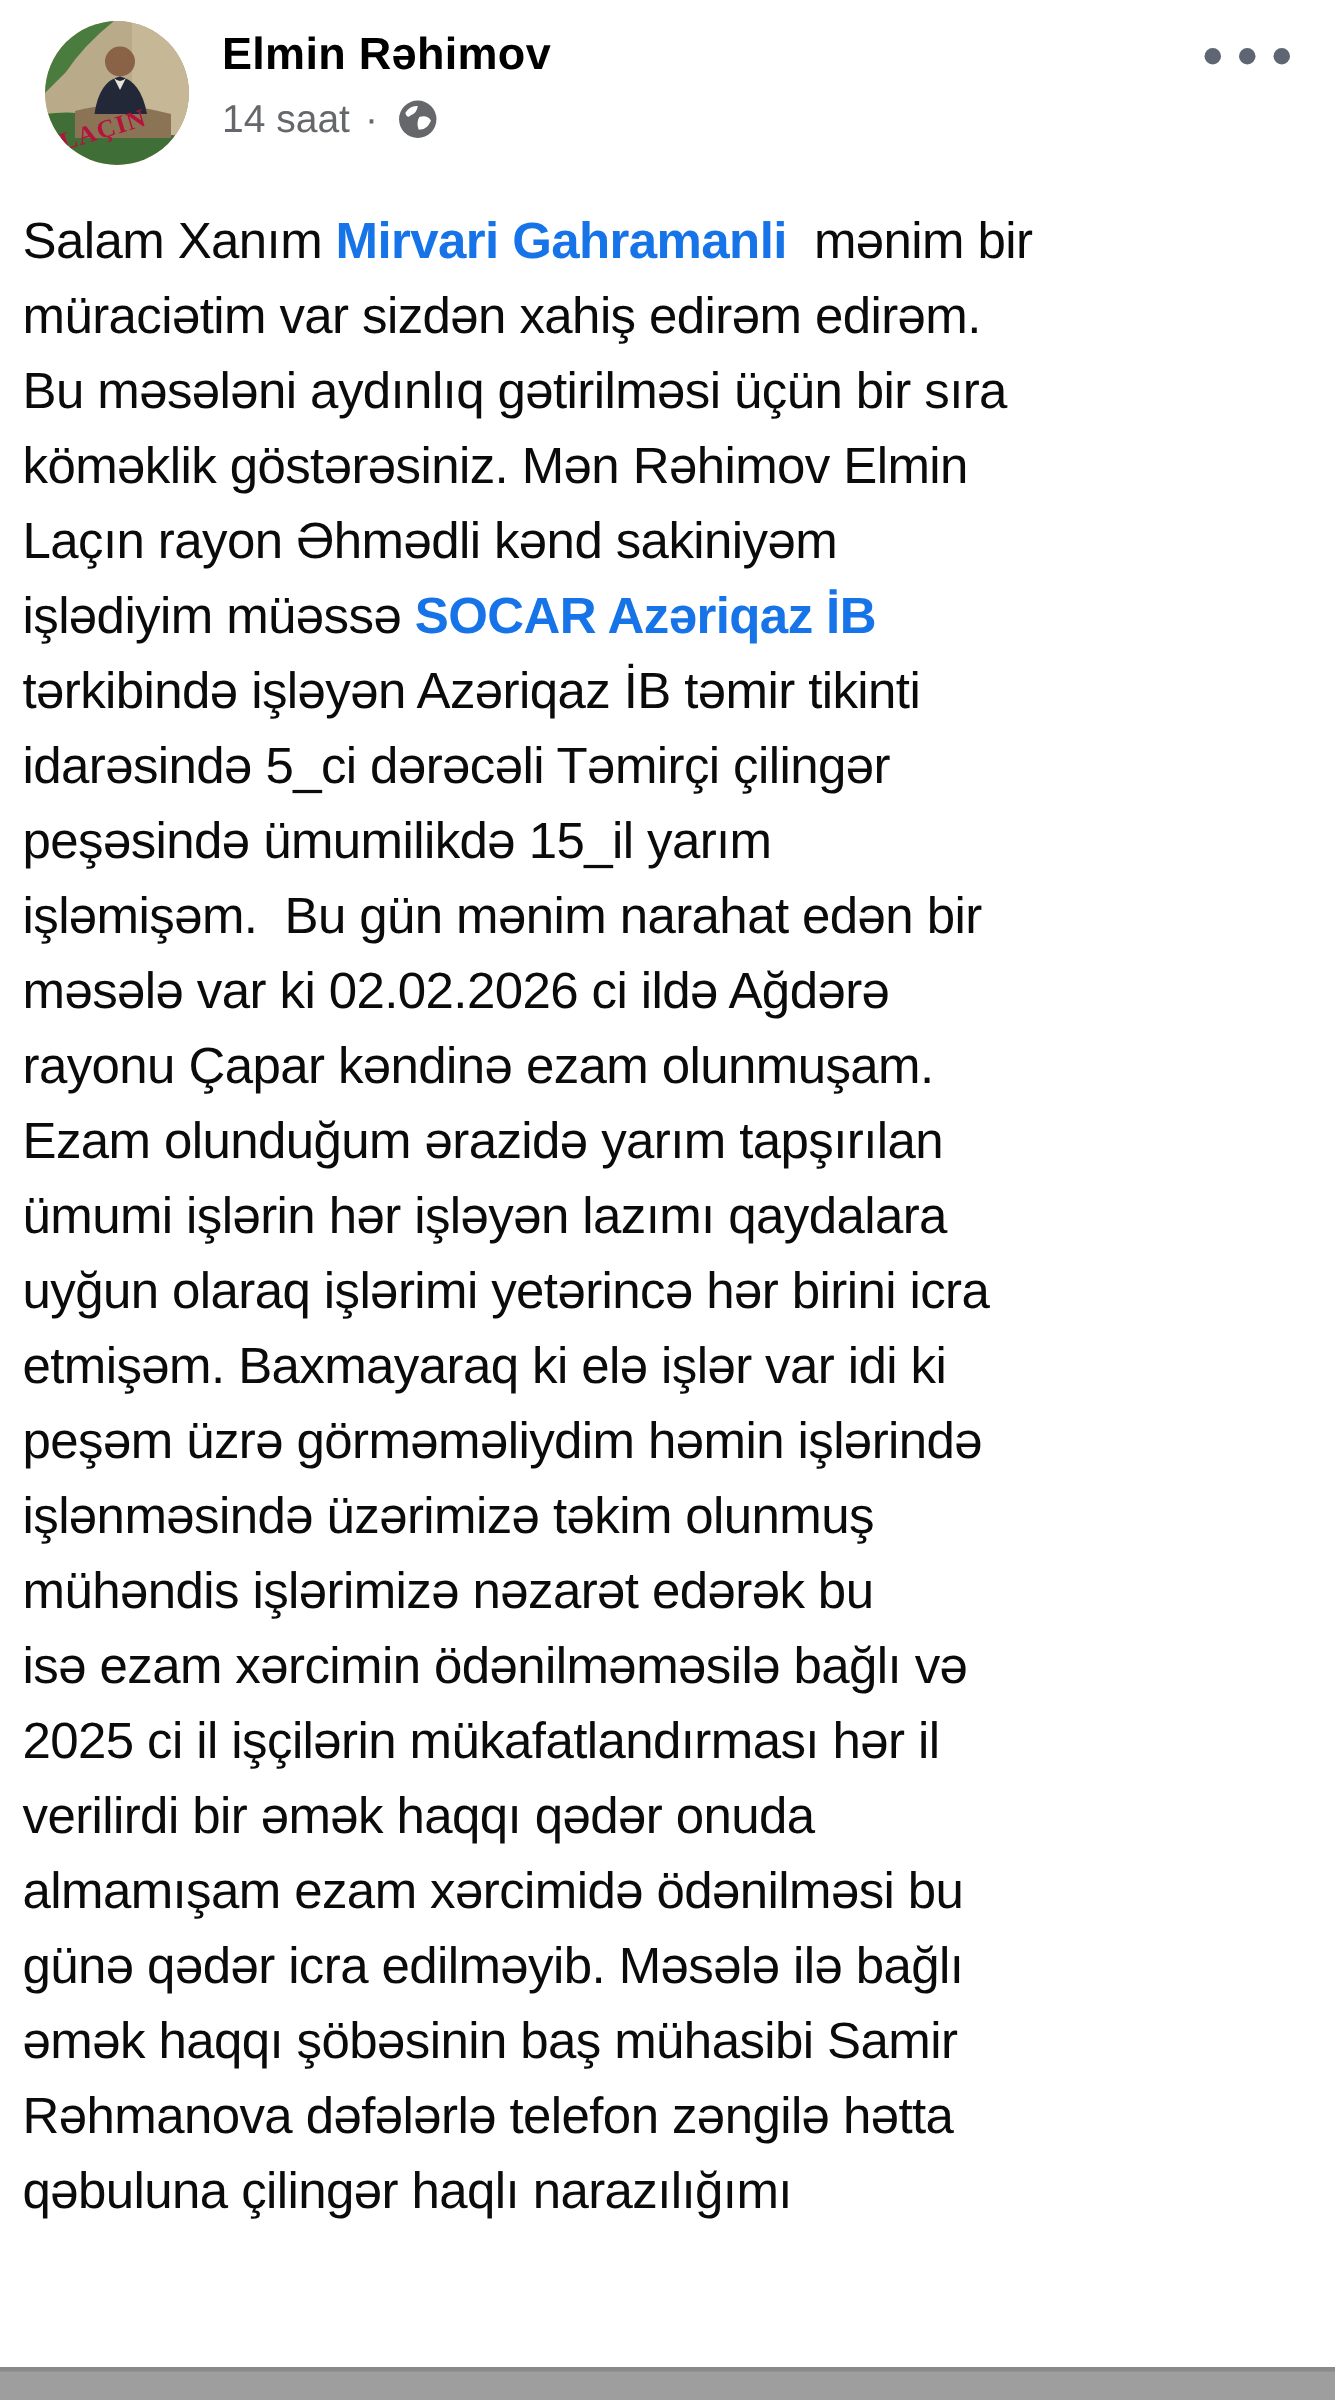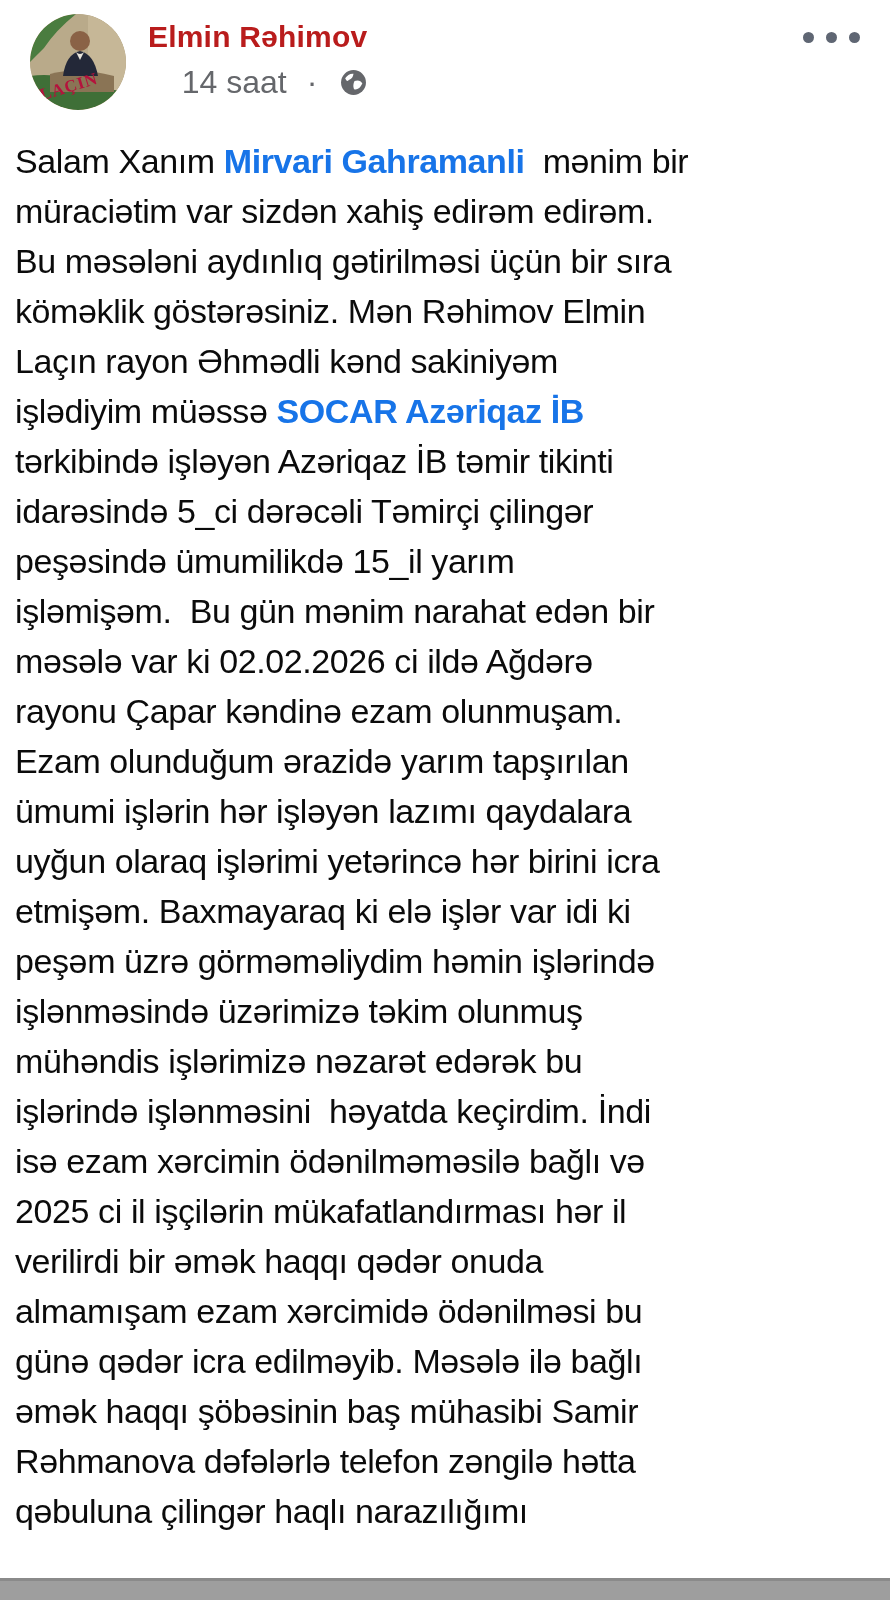--- a/index.html
+++ b/index.html
@@ -18,23 +18,23 @@
     background:#b9aa8a;cursor:pointer;
   }
   .avatar svg{display:block;width:96px;height:96px;}
   .avatar-badge{
     position:absolute;left:9px;bottom:13px;transform:rotate(-17deg);
     color:#b5123c;font-family:"Liberation Serif","DejaVu Serif",serif;
     font-weight:700;font-size:17px;letter-spacing:1px;
   }
   .header-text{margin-left:22px;padding-top:5px;}
   .author-name{
-    font-size:30px;font-weight:700;color:#b91c1c;letter-spacing:.2px;line-height:1.2;cursor:pointer;
+    font-size:30px;font-weight:700;color:#000000;letter-spacing:.2px;line-height:1.2;cursor:pointer;
   }
-  .meta-row{margin-top:9px;display:flex;align-items:center;gap:20px;color:#65676b;font-size:32px;justify-content:flex-end;}
+  .meta-row{margin-top:9px;display:flex;align-items:center;gap:10px;color:#65676b;font-size:26px;}
   .meta-sep{color:#65676b;}
   .globe{display:inline-flex;margin-left:3px;}
   .menu-button{
     position:absolute;right:28px;top:26px;display:flex;gap:12px;padding:6px 2px;cursor:pointer;
   }
   .menu-button .dot{width:11px;height:11px;border-radius:50%;background:#5f6673;}
 
   
   .post-body{
     padding:0 26px 0 15px;margin-top:26px;
@@ -112,21 +112,20 @@
     <div class="line">işləmişəm.  Bu gün mənim narahat edən bir</div>
     <div class="line">məsələ var ki 02.02.2026 ci ildə Ağdərə</div>
     <div class="line">rayonu Çapar kəndinə ezam olunmuşam.</div>
     <div class="line">Ezam olunduğum ərazidə yarım tapşırılan</div>
     <div class="line">ümumi işlərin hər işləyən lazımı qaydalara</div>
     <div class="line">uyğun olaraq işlərimi yetərincə hər birini icra</div>
     <div class="line">etmişəm. Baxmayaraq ki elə işlər var idi ki</div>
     <div class="line">peşəm üzrə görməməliydim həmin işlərində</div>
     <div class="line">işlənməsində üzərimizə təkim olunmuş</div>
     <div class="line">mühəndis işlərimizə nəzarət edərək bu</div>
-    <div class="line">işlərində işlənməsini  həyatda keçirdim. İndi</div>
     <div class="line">isə ezam xərcimin ödənilməməsilə bağlı və</div>
     <div class="line">2025 ci il işçilərin mükafatlandırması hər il</div>
     <div class="line">verilirdi bir əmək haqqı qədər onuda</div>
     <div class="line">almamışam ezam xərcimidə ödənilməsi bu</div>
     <div class="line">günə qədər icra edilməyib. Məsələ ilə bağlı</div>
     <div class="line">əmək haqqı şöbəsinin baş mühasibi Samir</div>
     <div class="line">Rəhmanova dəfələrlə telefon zəngilə hətta</div>
     <div class="line">qəbuluna çilingər haqlı narazılığımı</div>
   </main>
 

